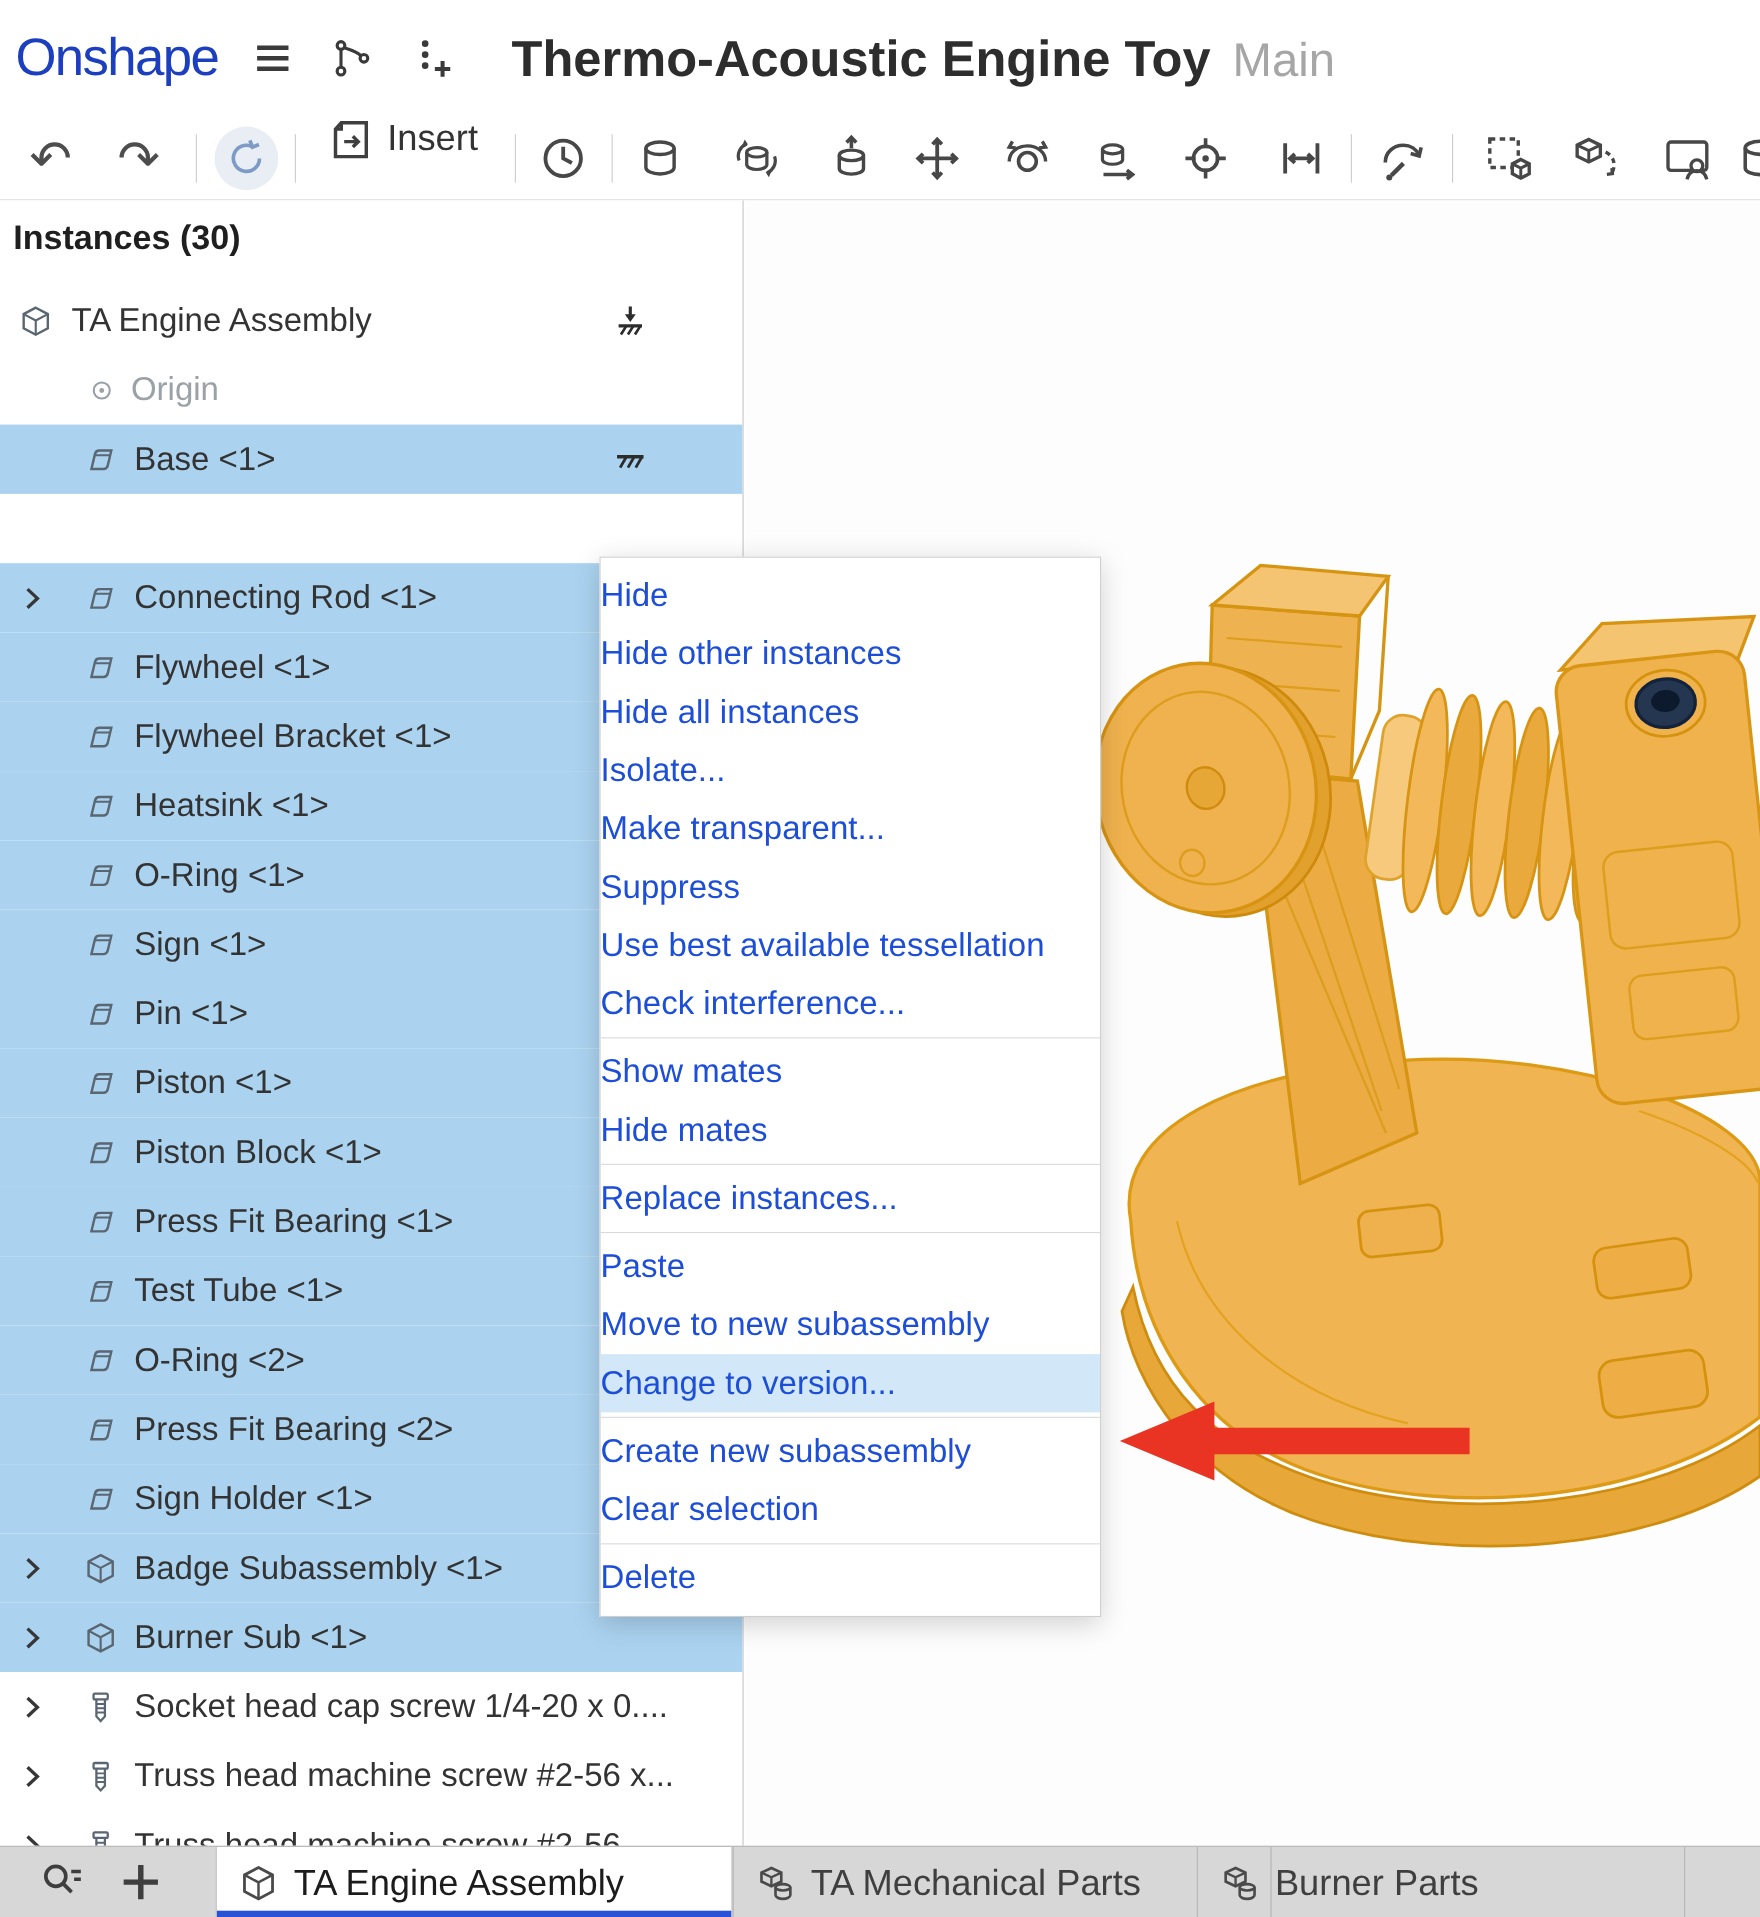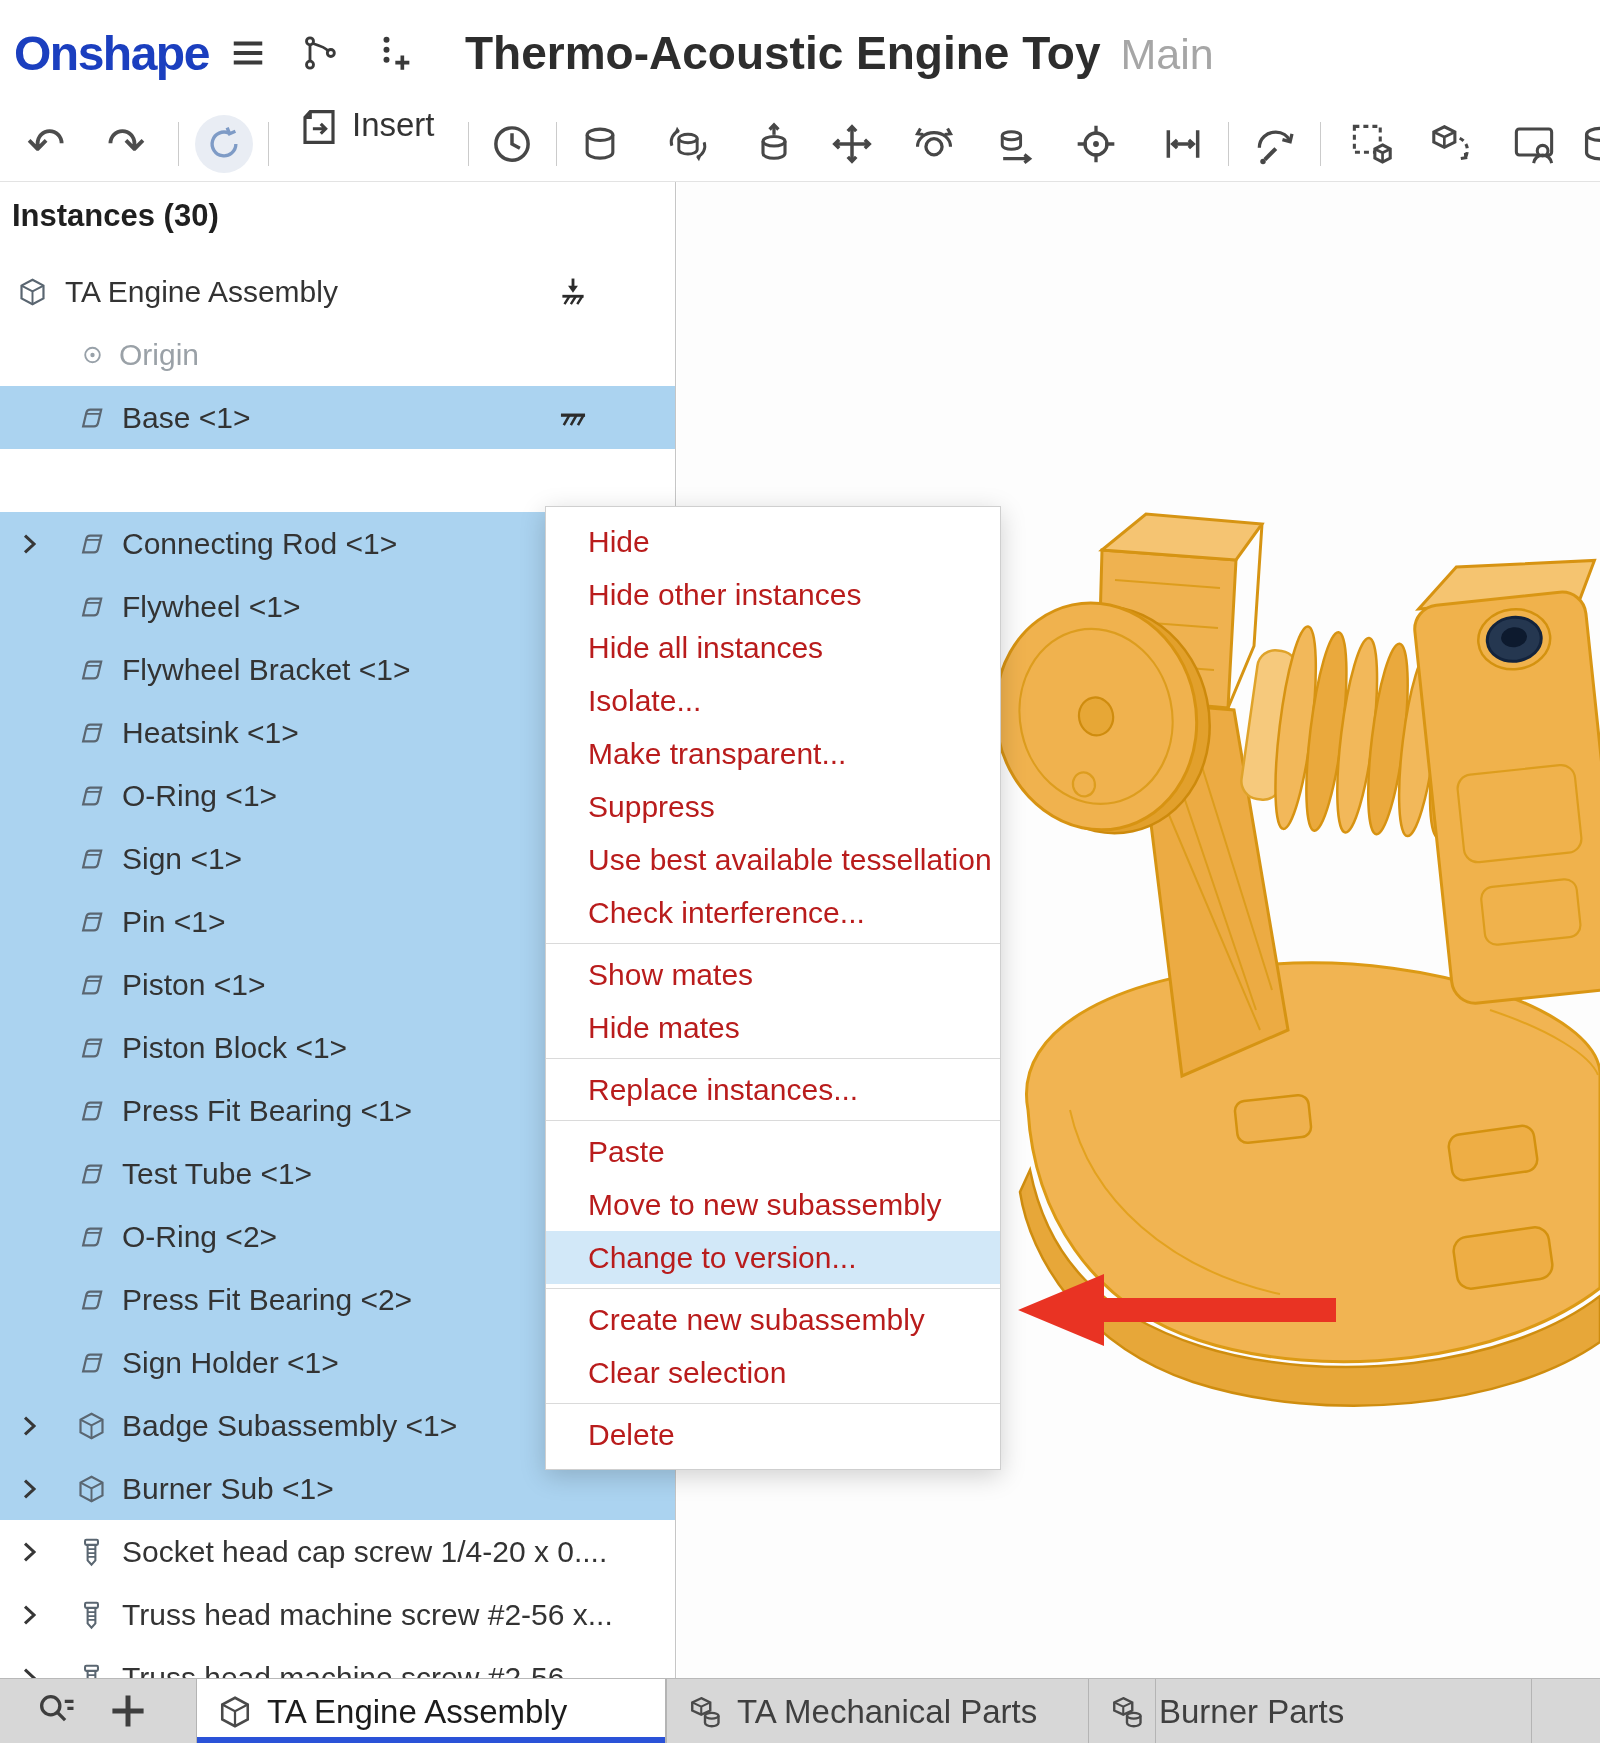--- a/index.html
+++ b/index.html
@@ -5,21 +5,21 @@
 <style>
   *{box-sizing:border-box}
   html,body{margin:0;padding:0}
   body{width:1600px;height:1743px;position:relative;overflow:hidden;background:#fff;
        font-family:"Liberation Sans",sans-serif;color:#333}
   svg{display:block}
 
   
   .header{position:absolute;left:0;top:0;width:1600px;height:106px;background:#fff;z-index:20}
   .logo{position:absolute;left:14px;top:50%;transform:translateY(-50%);
-        font-size:48px;font-weight:700;color:#1b3fbf;letter-spacing:-1.5px;cursor:pointer}
+        font-size:48px;font-weight:400;color:#1b3fbf;letter-spacing:-1.5px;cursor:pointer}
   .hic{position:absolute;top:50%;transform:translate(-50%,-50%);color:#3a3a3a}
   .title{position:absolute;left:465px;top:50%;transform:translateY(-50%);
          font-size:46px;font-weight:700;color:#2d2d2d;white-space:nowrap}
   .title .ws{font-weight:400;color:#a6a6a6;margin-left:20px;font-size:43px}
 
   
   .toolbar{position:absolute;left:0;top:106px;width:1600px;height:76px;background:#fff;
            border-bottom:1px solid #e3e3e3;overflow:hidden;z-index:20}
   .tic{position:absolute;top:50%;transform:translate(-50%,-50%);color:#474747}
   .glyph{font-size:46px;color:#4d4d4d;line-height:1}
@@ -43,21 +43,21 @@
   .row.origin .icn{left:80px;width:25px;height:25px;color:#98a1a9}
   .row.origin .lbl{left:119px;color:#9aa1a7}
   .ric{position:absolute;left:556px;top:50%;transform:translateY(-50%);width:34px;height:34px;color:#2c2c2c}
 
   
   .viewport{position:absolute;left:677px;top:182px;width:923px;height:1496px;background:#fdfdfd;overflow:hidden;z-index:1}
 
   
   .ctx{position:absolute;left:545px;top:506px;width:456px;background:#fff;border:1px solid #cfcfcf;
        box-shadow:0 6px 24px rgba(0,0,0,.18);padding:8px 0;z-index:50}
-  .mi{height:53px;line-height:53px;padding-left:42px;font-size:30px;color:#b91c1c;white-space:nowrap;cursor:pointer}
+  .mi{height:53px;line-height:53px;font-size:30px;color:#1d4ed8;white-space:nowrap;cursor:pointer}
   .mi.hl{background:#d2e8f8}
   .msep{border-top:1px solid #dadada;margin:4px 0}
 
   
   .arrow{position:absolute;left:1012px;top:1268px;z-index:60}
 
   
   .tabbar{position:absolute;left:0;top:1678px;width:1600px;height:65px;background:#d7d7d7;
           border-top:1px solid #b9b9b9;z-index:70;overflow:hidden}
   .tbic{position:absolute;top:50%;transform:translate(-50%,-50%);color:#3e3e3e;cursor:pointer}

